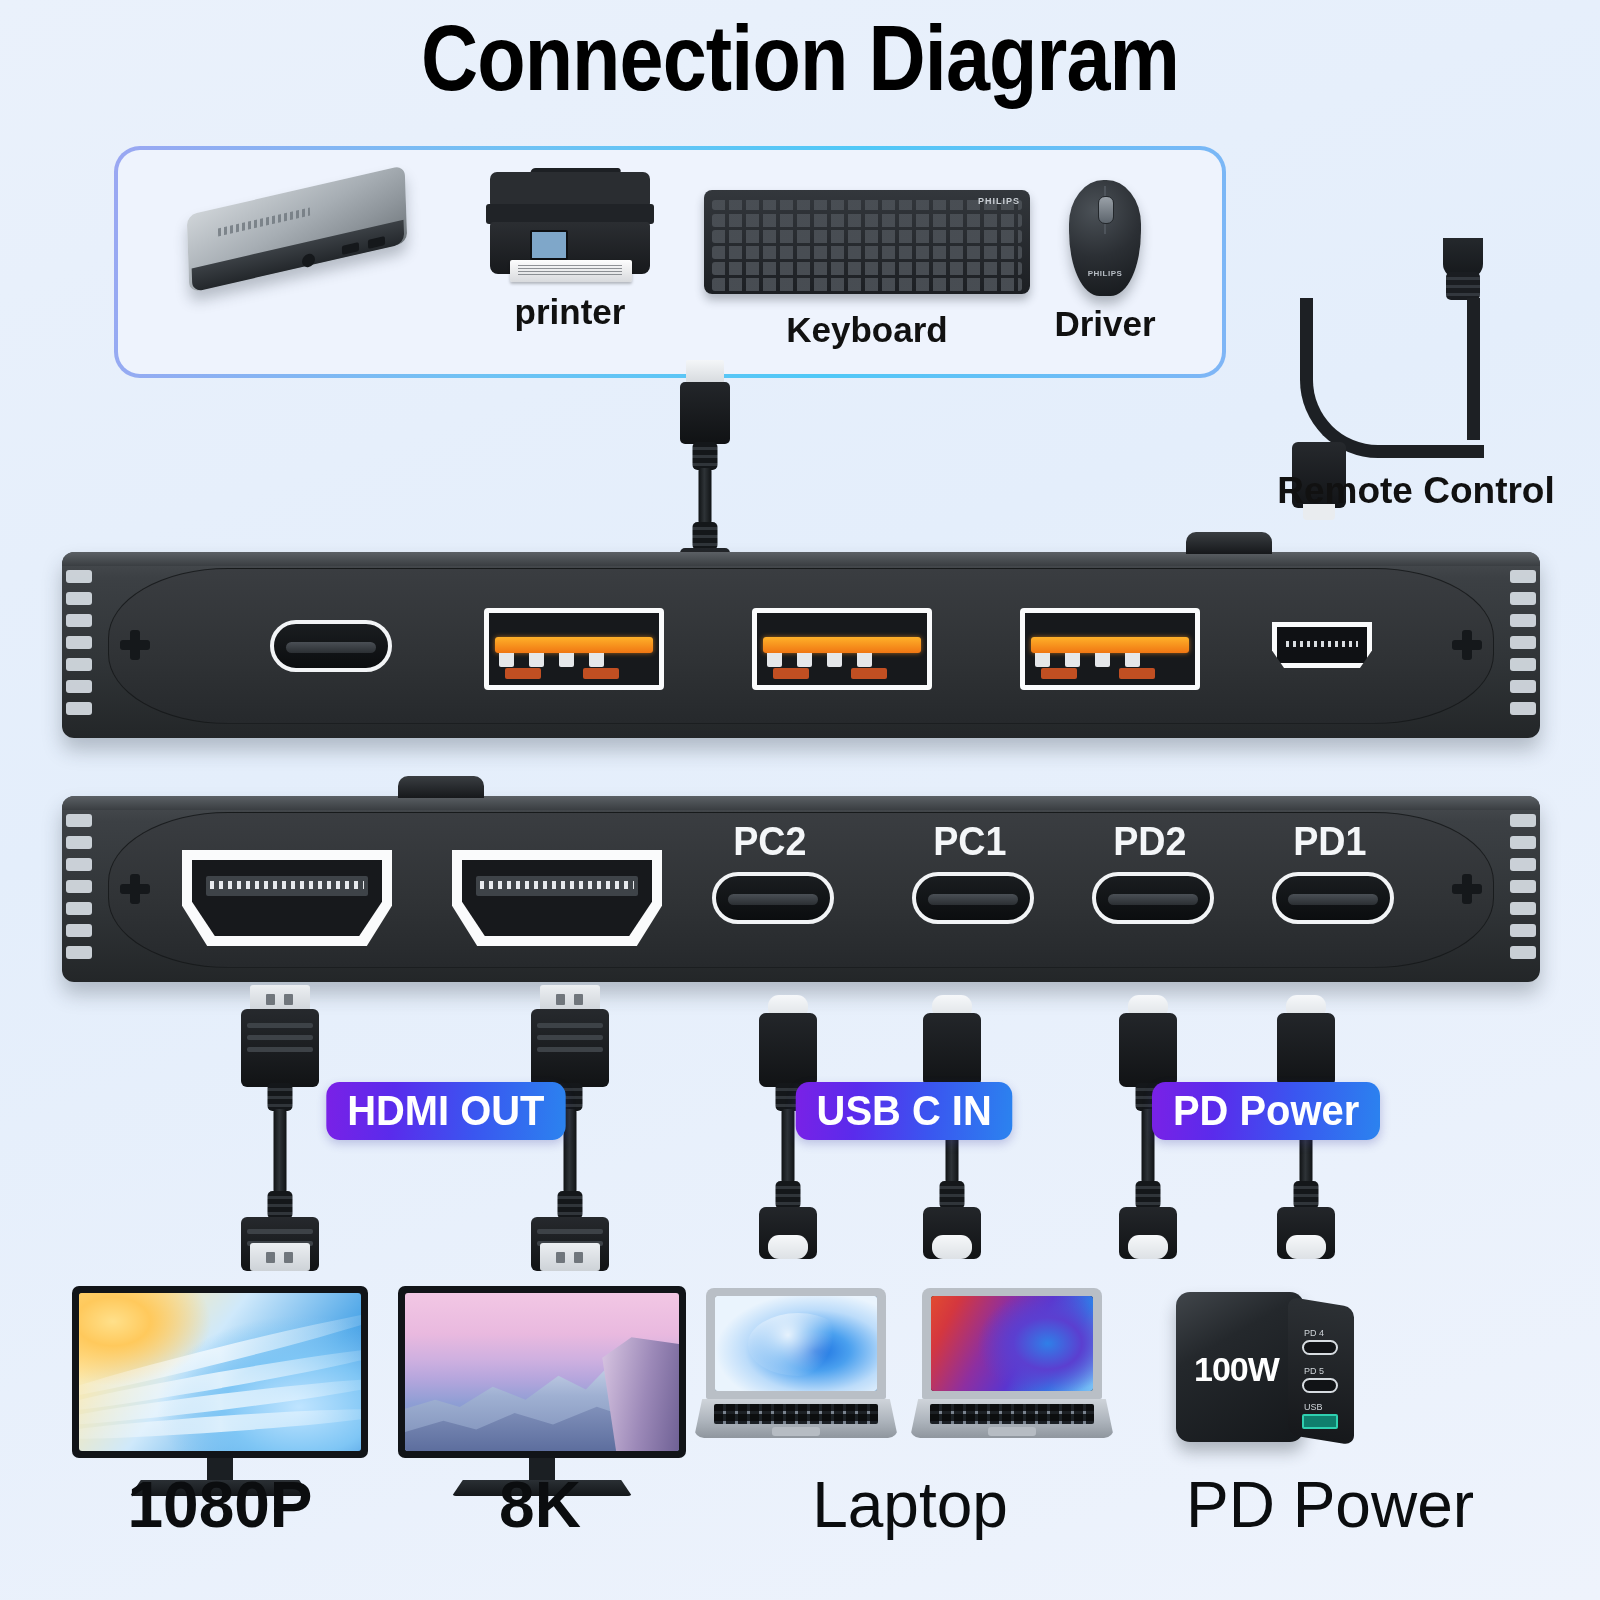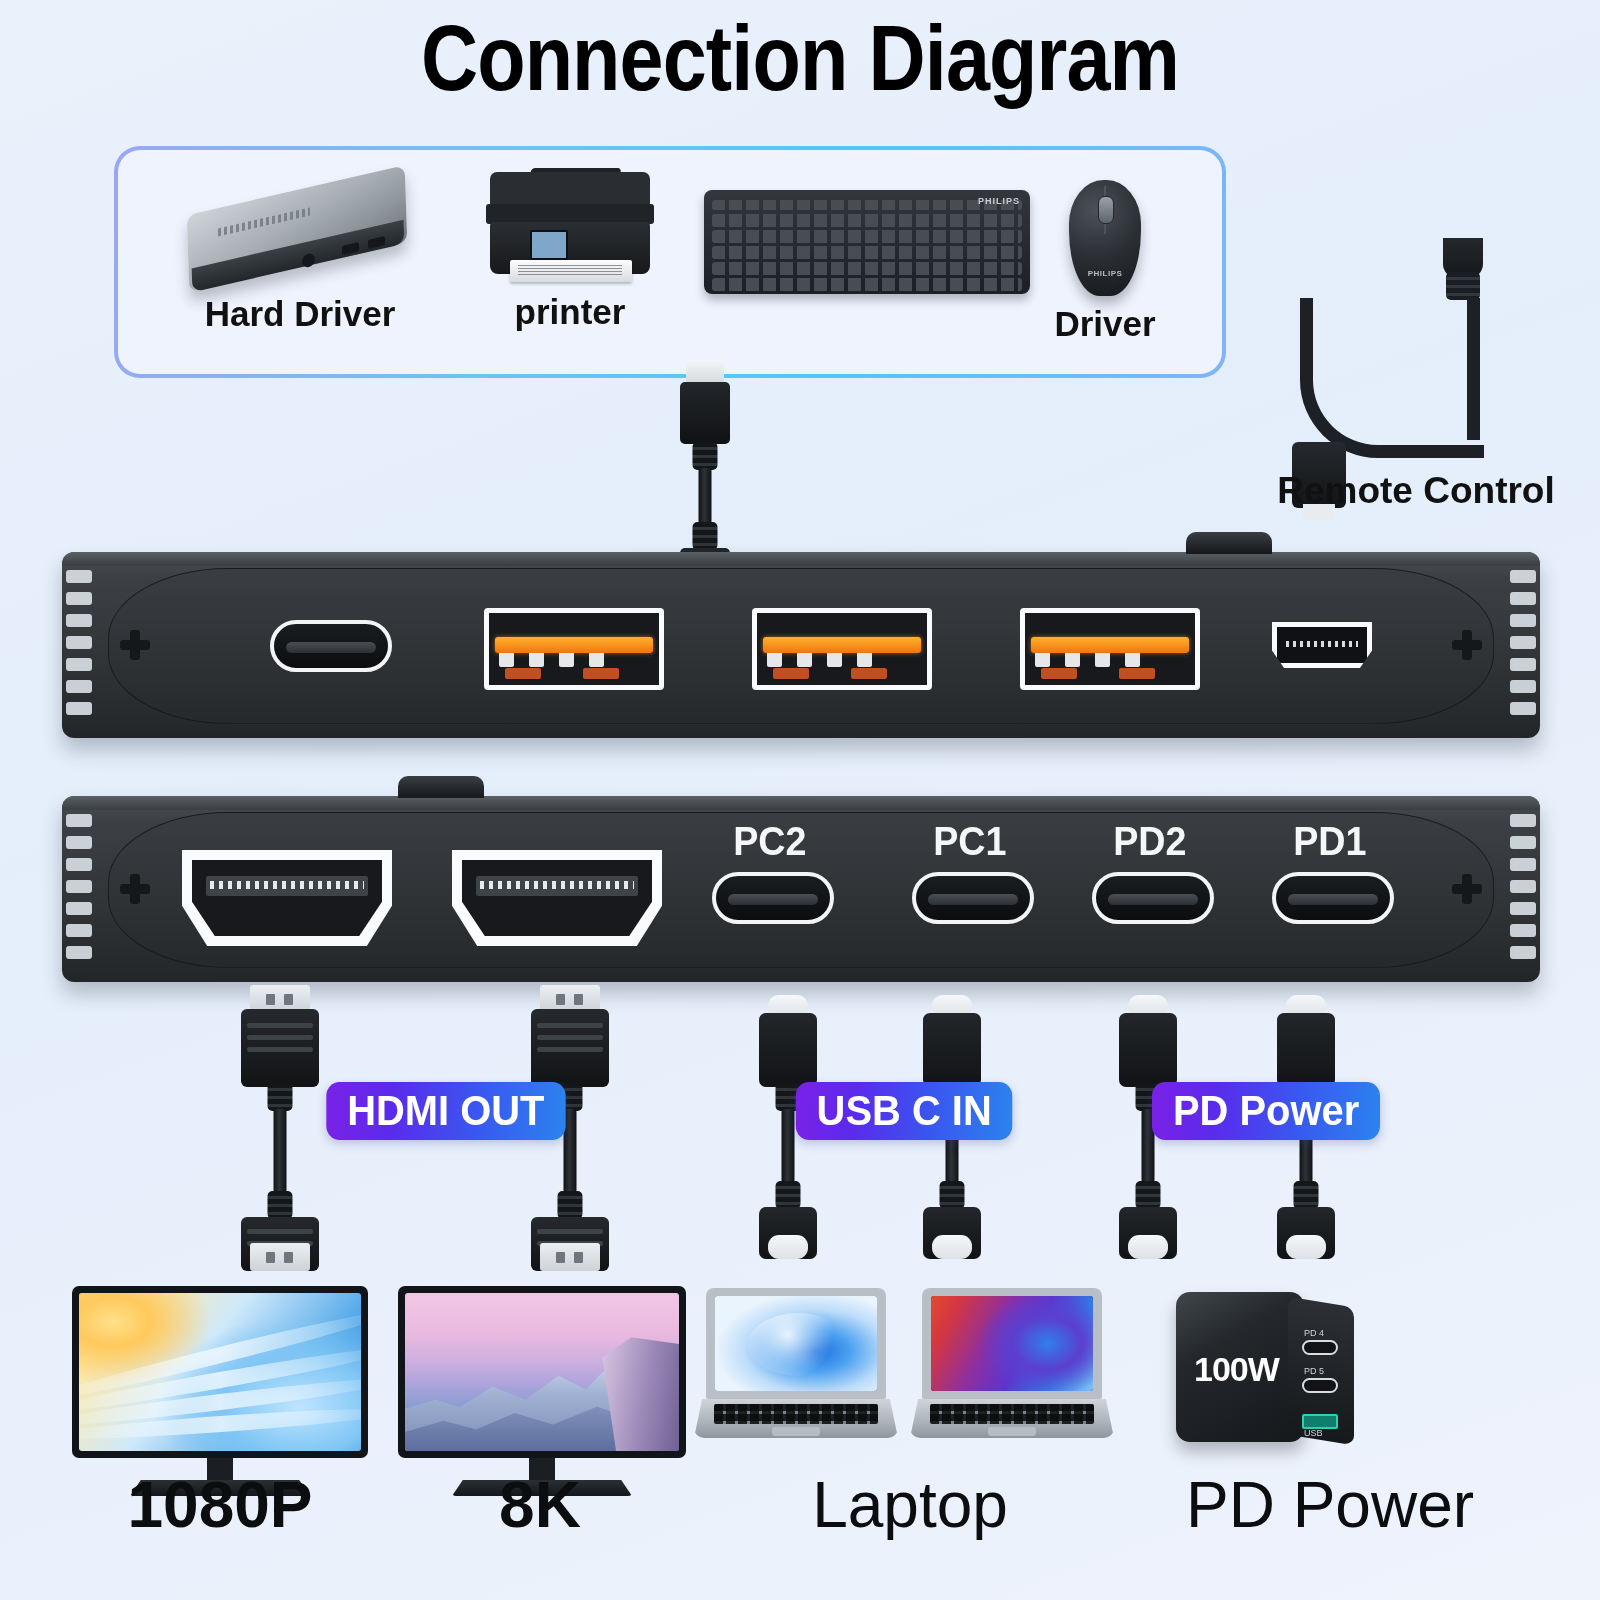--- a/index.html
+++ b/index.html
@@ -279,21 +279,20 @@
 
 <div class="abs periph" style="left:150px;top:172px;width:300px;">
   <div class="art hdd">
     <div class="body"></div>
       <div class="edge"></div>
       <div class="logo"></div>
     <div class="prt" style="left:160px;top:72px;"></div>
     <div class="prt" style="left:186px;top:66px;"></div>
     <div class="prt" style="left:120px;top:82px;border-radius:50%;width:13px;height:13px;"></div>
   </div>
-  <div class="cap">Hard Driver</div>
 </div>
 
 <div class="abs periph" style="left:480px;top:168px;width:180px;">
   <div class="art printer">
     <div class="tray"></div>
       <div class="top"></div>
       <div class="mid"></div>
     <div class="base"></div>
       <div class="scr"></div>
       <div class="paper"></div>
@@ -308,20 +307,21 @@
     <div class="rows">
       <div class="r" style="top:2px;height:10px;"></div>
       <div class="r" style="top:16px;"></div>
       <div class="r" style="top:32px;"></div>
       <div class="r" style="top:48px;"></div>
       <div class="r" style="top:64px;"></div>
       <div class="r" style="top:80px;"></div>
     </div>
     <div class="brand">PHILIPS</div>
   </div>
+  <div class="cap" style="margin-top:16px;">Keyboard</div>
 </div>
 
 <div class="abs periph" style="left:1050px;top:178px;width:110px;">
   <div class="art mouse">
     <div class="shell"></div>
       <div class="split"></div>
       <div class="wheel"></div>
     <div class="brand">PHILIPS</div>
   </div>
   <div class="cap">Driver</div>
@@ -616,16 +616,16 @@
 <div class="charger" style="left:1176px;top:1276px;width:190px;height:180px;">
   <div class="prong" style="left:6px;top:24px;"></div>
   <div class="prong" style="left:6px;top:62px;"></div>
   <div class="body"></div>
   <div class="side"></div>
   <div class="w">100W</div>
   <div class="cport-lbl" style="left:128px;top:52px;">PD 4</div>
   <div class="cport" style="left:126px;top:64px;"></div>
   <div class="cport-lbl" style="left:128px;top:90px;">PD 5</div>
   <div class="cport" style="left:126px;top:102px;"></div>
-  <div class="cport-lbl" style="left:128px;top:126px;margin-top:26px;">USB</div>
+  <div class="cport-lbl" style="left:128px;top:126px;">USB</div>
   <div class="cport usb" style="left:126px;top:138px;"></div>
 </div>
 <div class="bottomcap" style="left:1070px;top:1468px;width:520px;">PD Power</div>
 
 </body></html>

